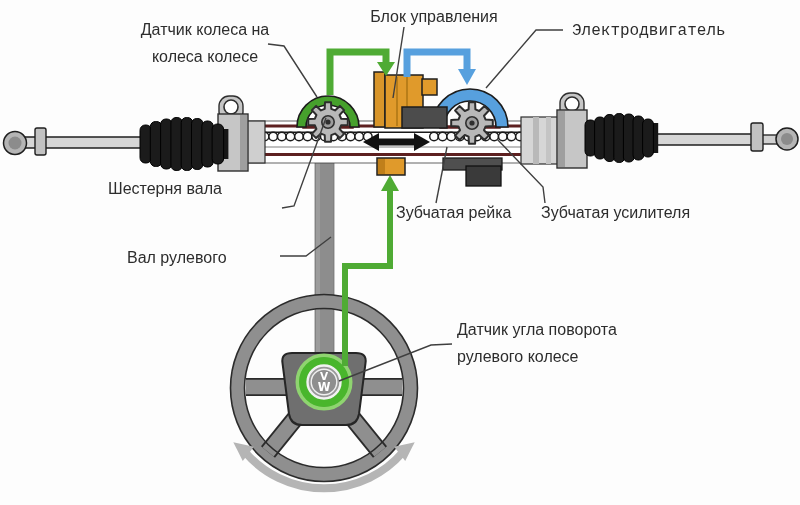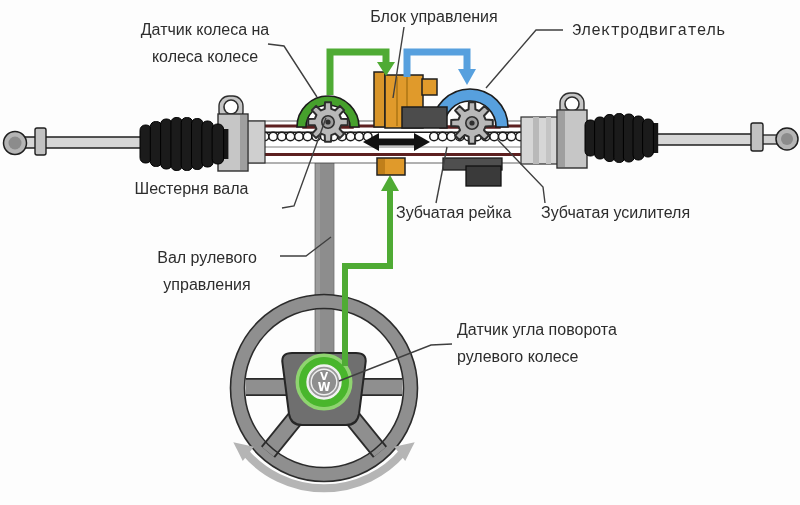--- a/index.html
+++ b/index.html
@@ -1,21 +1,21 @@
 <!DOCTYPE html>
 <html><head>
 <meta charset="utf-8">
 <style>
   html,body{margin:0;padding:0;background:#ffffff;}
   #stage{position:relative;width:800px;height:505px;background:#fdfdfd;overflow:hidden;
          font-family:"Liberation Sans",sans-serif;}
   #stage svg{position:absolute;left:0;top:0;}
   .lbl{position:absolute;font-size:16px;line-height:27px;color:#2d2d2d;}
   .lbl div{white-space:nowrap;}
-  .ta-c{text-align:center;} .ta-r{text-align:center;} .ta-l{text-align:left;}
+  .ta-c{text-align:center;} .ta-r{text-align:left;} .ta-l{text-align:left;}
 </style>
 </head>
 <body>
 
 <div id="stage">
 
 <svg width="800" height="505" viewBox="0 0 800 505">
 
   <g>
     <rect x="315" y="128" width="19" height="240" fill="#8d8d8d" stroke="#747474" stroke-width="0.8"></rect>
@@ -238,21 +238,20 @@
 <div class="lbl ta-l" style="left:396px;top:199px;text-align:right;">
   <div>Зубчатая рейка</div>
 </div>
 
 <div class="lbl ta-l" style="left:541px;top:199px;">
   <div>Зубчатая усилителя</div>
 </div>
 
 <div class="lbl ta-r" style="left:127px;top:244px;width:160px;">
   <div>Вал рулевого</div>
-  <div>управления</div>
 </div>
 
 <div class="lbl ta-l" style="left:457px;top:316px;">
   <div>Датчик угла поворота</div>
   <div>рулевого колесе</div>
 </div>
 
 </div>
 
 </body></html>

